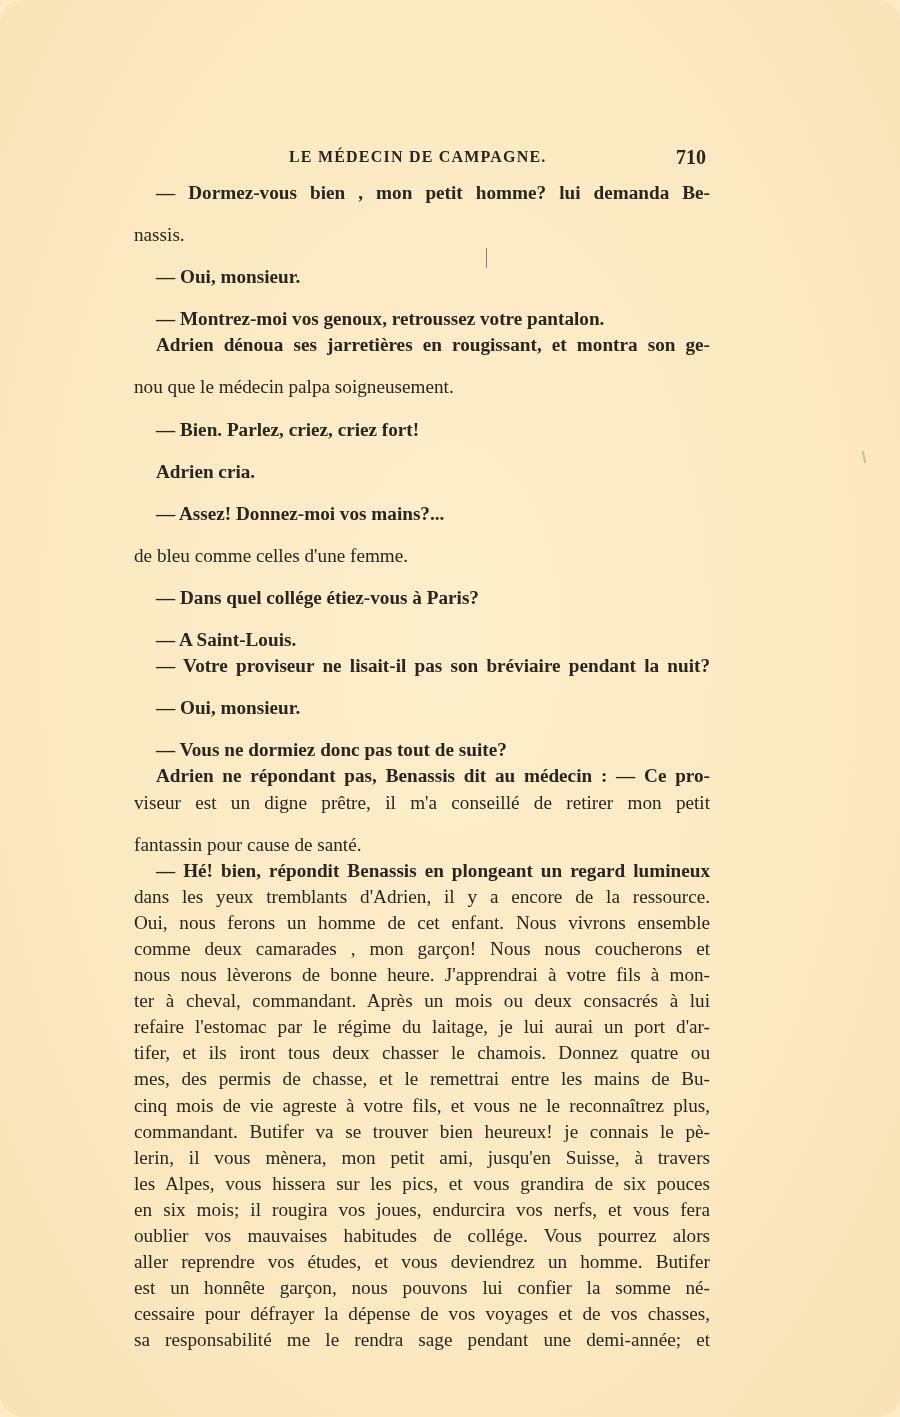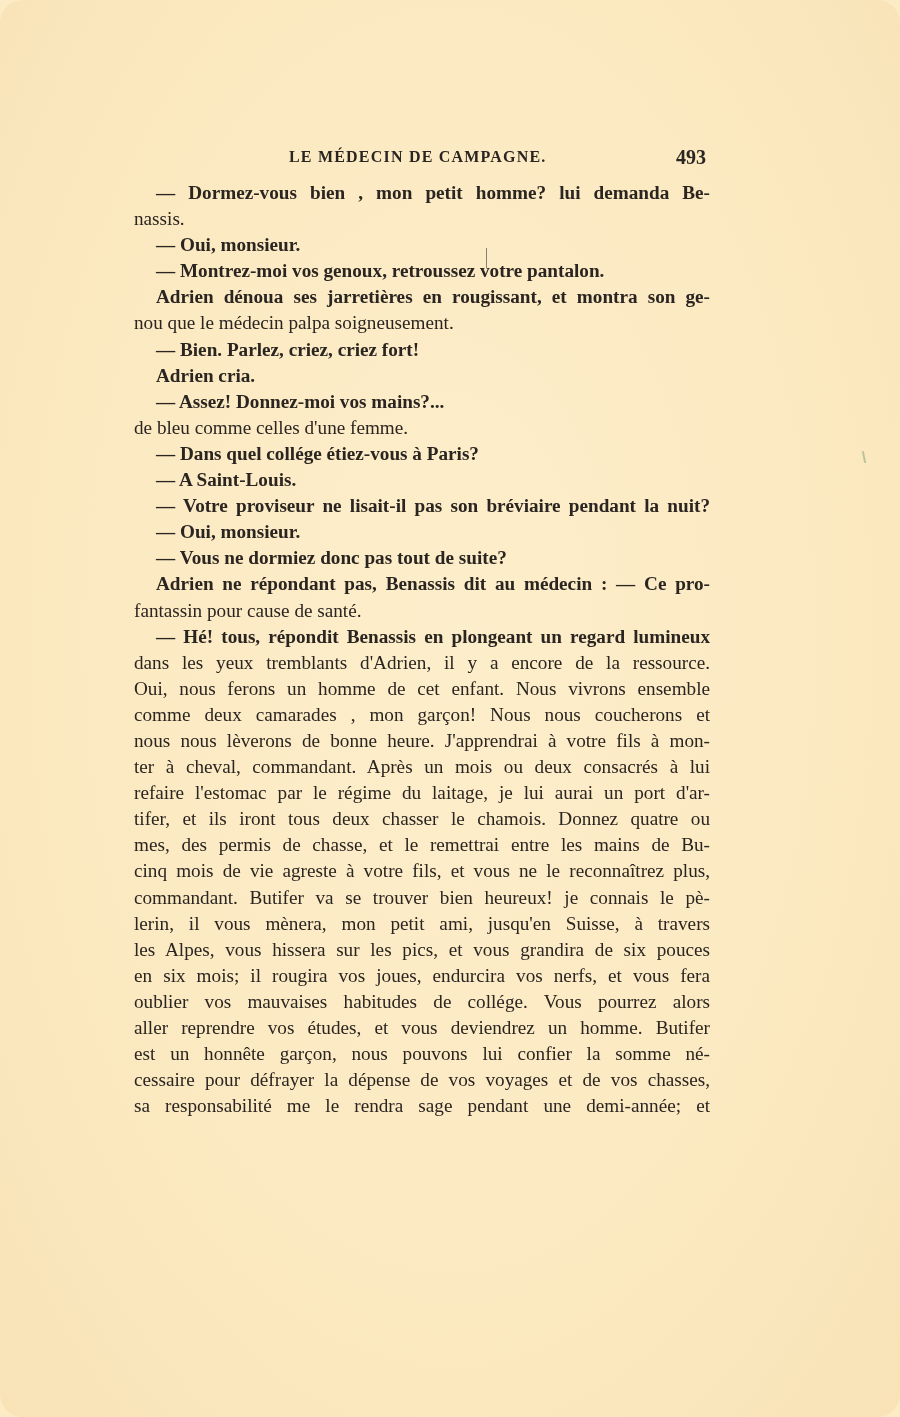--- a/index.html
+++ b/index.html
@@ -32,58 +32,59 @@
     font-family: "Liberation Serif", serif;
     font-size: 19.2px;
     line-height: 26.1px;
     color: #2a2520;
     text-align: justify;
   }
   .line {
     display: block; white-space: nowrap; height: 26.1px;
     text-align-last: justify;
   }
-  .line.last { text-align-last: left; }
+  .line.last { text-align-last: left; margin-top: 16px; }
   .line.indent { padding-left: 22px; font-weight: bold; }
   .speck {
     position: absolute; width: 2px; height: 12px; background: #9fb48a; opacity: .7;
     transform: rotate(-12deg);
   }
   .mark {
     position: absolute; width: 1px; height: 20px; background: #6b645c; opacity: .8;
   }
 </style>
 </head>
 <body>
 
 <div class="page">
   <div class="header">
     <span class="running-title">LE MÉDECIN DE CAMPAGNE.</span>
-    <span class="page-number">493</span>
+    <span class="page-number">710</span>
   </div>
 
   <div class="body-text">
     <span class="line indent">— Dormez-vous bien , mon petit homme? lui demanda Be-</span>
     <span class="line last">nassis.</span>
     <span class="line indent last">— Oui, monsieur.</span>
     <span class="line indent last">— Montrez-moi vos genoux, retroussez votre pantalon.</span>
     <span class="line indent">Adrien dénoua ses jarretières en rougissant, et montra son ge-</span>
     <span class="line last">nou que le médecin palpa soigneusement.</span>
     <span class="line indent last">— Bien. Parlez, criez, criez fort!</span>
     <span class="line indent last">Adrien cria.</span>
     <span class="line indent last">— Assez! Donnez-moi vos mains?...</span>
     <span class="line last">de bleu comme celles d'une femme.</span>
     <span class="line indent last">— Dans quel collége étiez-vous à Paris?</span>
     <span class="line indent last">— A Saint-Louis.</span>
     <span class="line indent">— Votre proviseur ne lisait-il pas son bréviaire pendant la nuit?</span>
     <span class="line indent last">— Oui, monsieur.</span>
     <span class="line indent last">— Vous ne dormiez donc pas tout de suite?</span>
     <span class="line indent">Adrien ne répondant pas, Benassis dit au médecin : — Ce pro-</span>
+    <span class="line">viseur est un digne prêtre, il m'a conseillé de retirer mon petit</span>
     <span class="line last">fantassin pour cause de santé.</span>
-    <span class="line indent">— Hé! tous, répondit Benassis en plongeant un regard lumineux</span>
+    <span class="line indent">— Hé! bien, répondit Benassis en plongeant un regard lumineux</span>
     <span class="line">dans les yeux tremblants d'Adrien, il y a encore de la ressource.</span>
     <span class="line">Oui, nous ferons un homme de cet enfant. Nous vivrons ensemble</span>
     <span class="line">comme deux camarades , mon garçon! Nous nous coucherons et</span>
     <span class="line">nous nous lèverons de bonne heure. J'apprendrai à votre fils à mon-</span>
     <span class="line">ter à cheval, commandant. Après un mois ou deux consacrés à lui</span>
     <span class="line">refaire l'estomac par le régime du laitage, je lui aurai un port d'ar-</span>
     <span class="line">tifer, et ils iront tous deux chasser le chamois. Donnez quatre ou</span>
     <span class="line">mes, des permis de chasse, et le remettrai entre les mains de Bu-</span>
     <span class="line">cinq mois de vie agreste à votre fils, et vous ne le reconnaîtrez plus,</span>
     <span class="line">commandant. Butifer va se trouver bien heureux! je connais le pè-</span>

